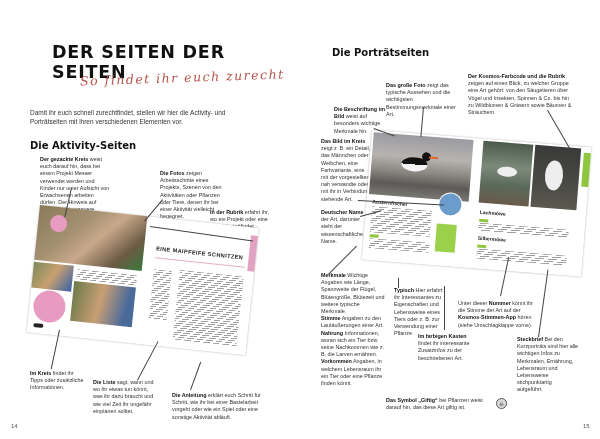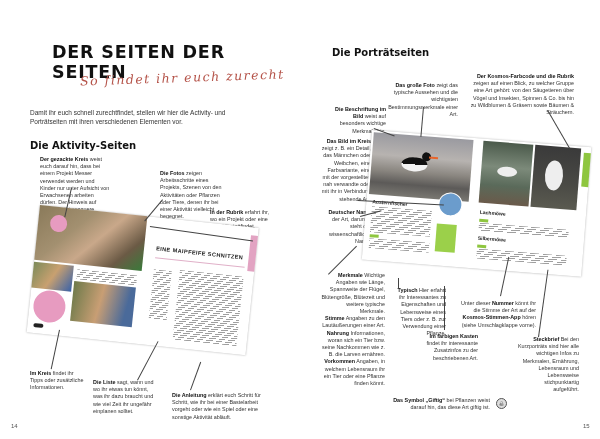--- a/index.html
+++ b/index.html
@@ -1,21 +1,21 @@
 <!DOCTYPE html>
 <html><head>
 <meta charset="utf-8">
 <style>
   * { margin: 0; padding: 0; box-sizing: border-box; }
   html, body { width: 600px; height: 439px; overflow: hidden; background: #fff; }
   body { font-family: "Liberation Sans", "DejaVu Sans", sans-serif; color: #222; position: relative; }
   .spread { position: absolute; inset: 0; }
   .page { position: absolute; top: 0; height: 439px; width: 300px; background: #fff; }
   .page-left { left: 0; }
-  .page-right { left: 300px; text-align: right; }
+  .page-right { left: 300px; }
   .abs { position: absolute; }
   .main-title { left: 52px; top: 42px; font-family: "DejaVu Sans", sans-serif; font-weight: bold; font-size: 17.5px; letter-spacing: 0.8px; color: #111; }
   .subtitle { left: 80px; top: 70px; font-family: "DejaVu Serif", serif; font-style: italic; font-size: 12.5px; color: #b5544a; letter-spacing: 1.5px; transform: rotate(-2deg); }
   .intro { left: 30px; top: 108px; width: 230px; font-size: 6.5px; line-height: 9px; color: #333; }
   .section-title { font-weight: bold; font-size: 10px; color: #111; font-family: "DejaVu Sans", sans-serif; }
   .note { font-size: 5.4px; line-height: 7.2px; color: #333; }
   .note b { color: #111; }
   .pnum { font-size: 6px; color: #555; }
   .line { position: absolute; height: 0.8px; background: #444; transform-origin: 0 0; }
 

